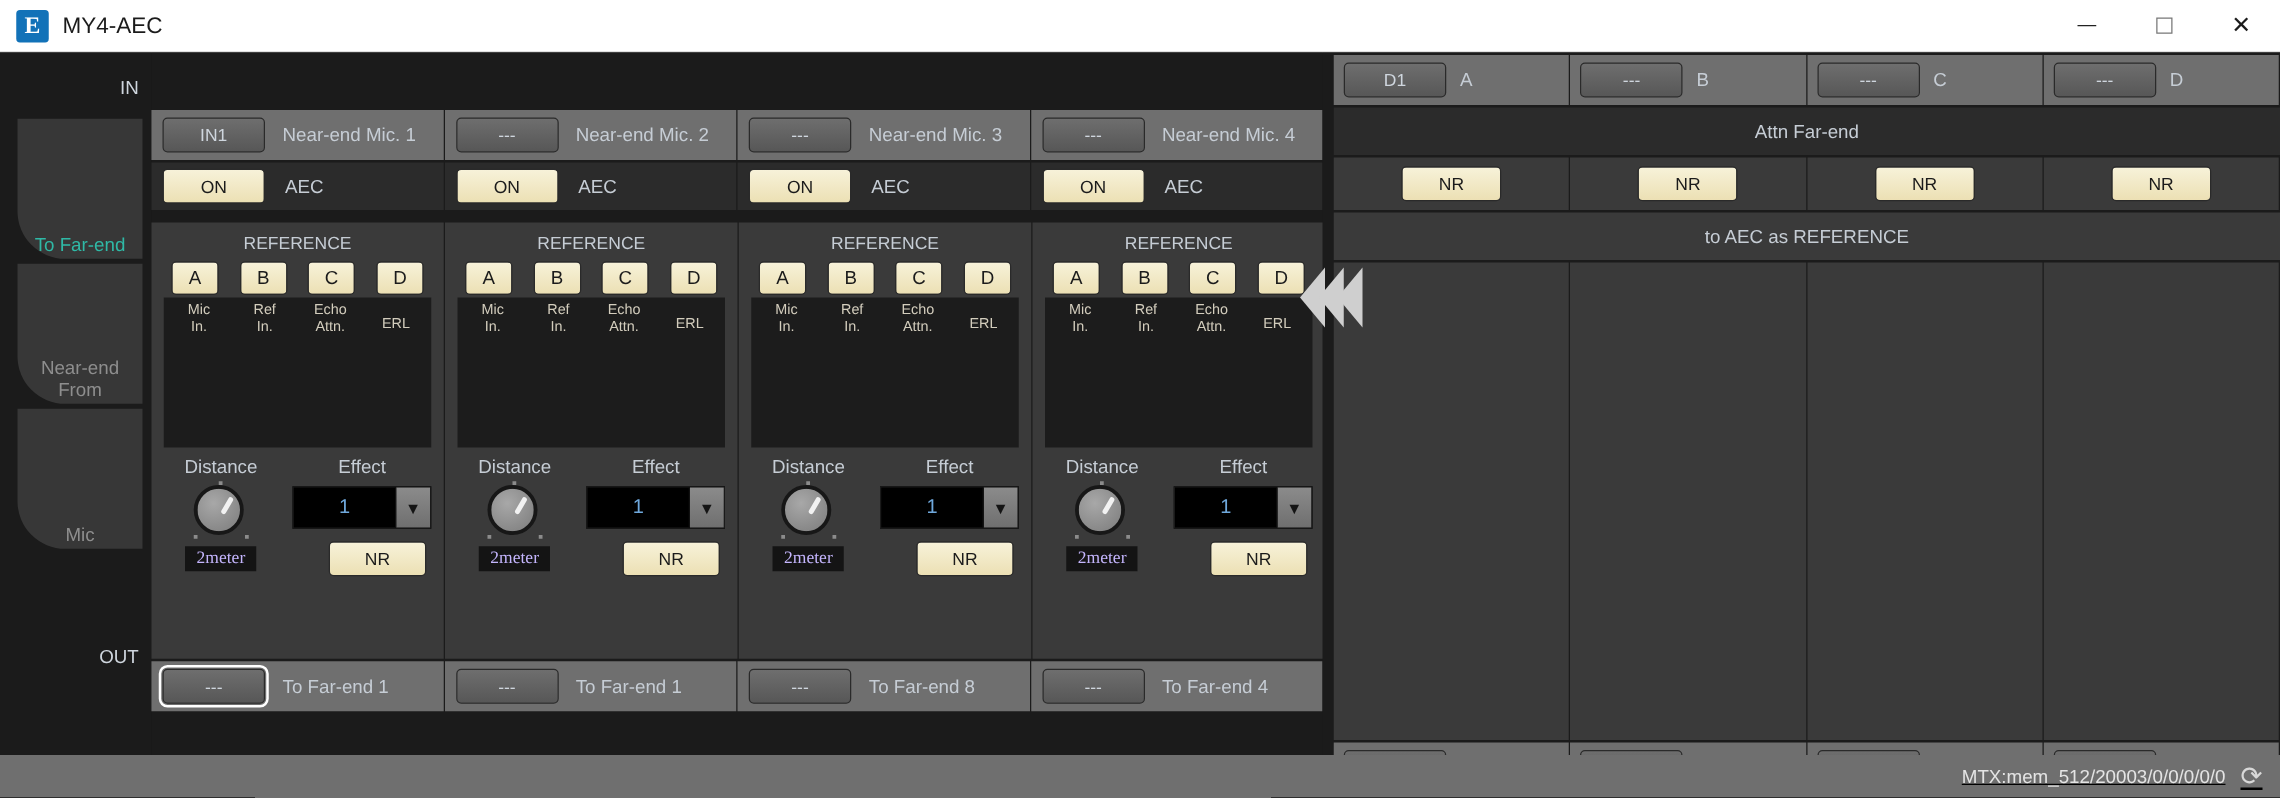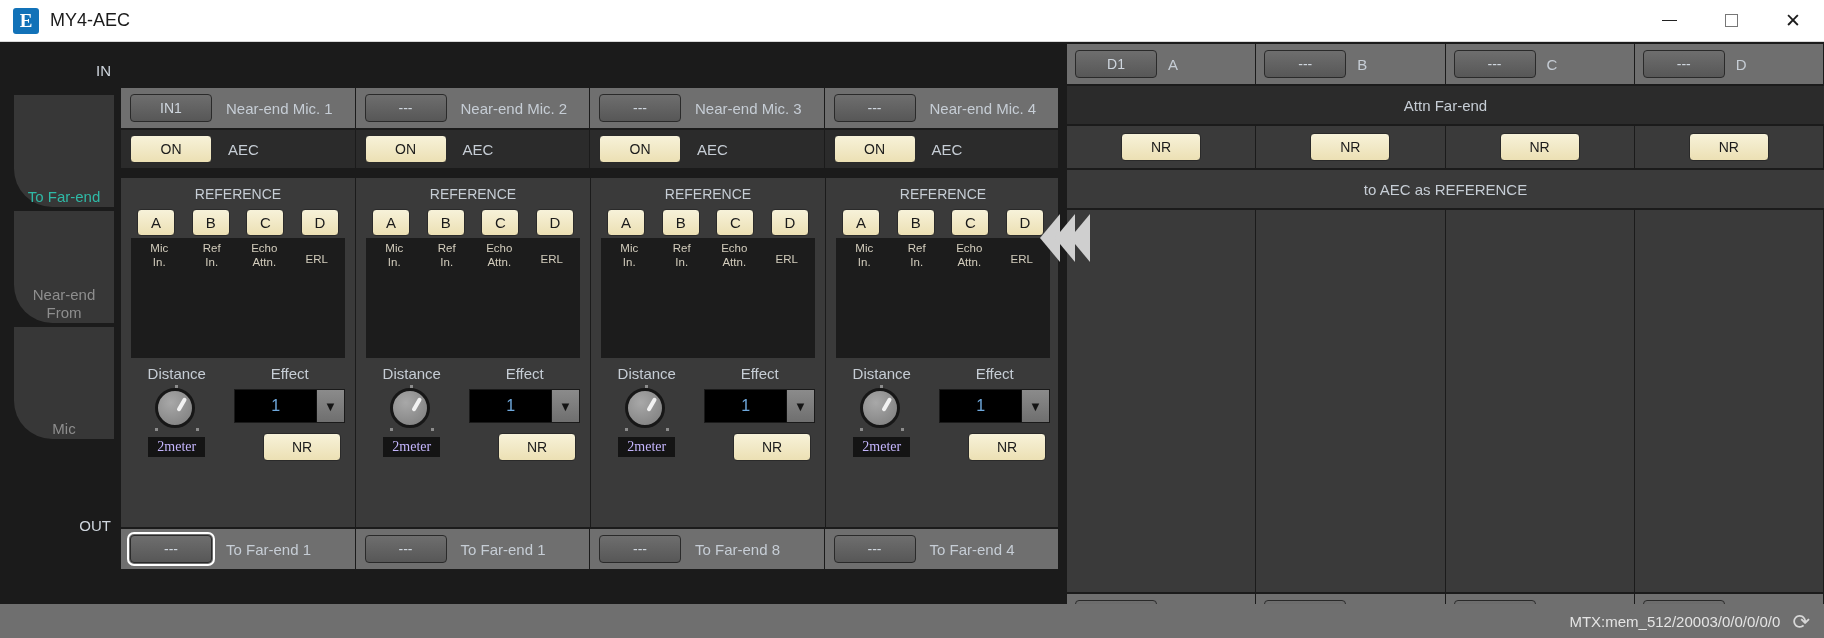--- a/index.html
+++ b/index.html
@@ -236,21 +236,21 @@
     color: #c6cdd5; font-size: 15px;
   }
   .blank-strip { display: flex; flex: 1; margin-top: 2px; }
   .blank-cell { flex: 1; background: #3a3a3a; margin-right: 1px; }
 
   
   .statusbar {
     position: absolute; left: 0; bottom: 0;
     width: 1824px; height: 34px; background: #6f6f6f;
     display: flex; align-items: center; justify-content: flex-end;
-    padding-right: 14px; gap: 12px;
+    padding-right: 14px; gap: 12px; text-decoration: underline;
   }
   .status-text { color: #e4e4e4; font-size: 15px; }
   .sync-icon { color: #d8d8d8; font-size: 21px; line-height: 1; }
 </style>
 </head>
 <body>
 
 <div class="titlebar">
   <div class="app-logo">E</div>
   <div class="app-title">MY4-AEC</div>

